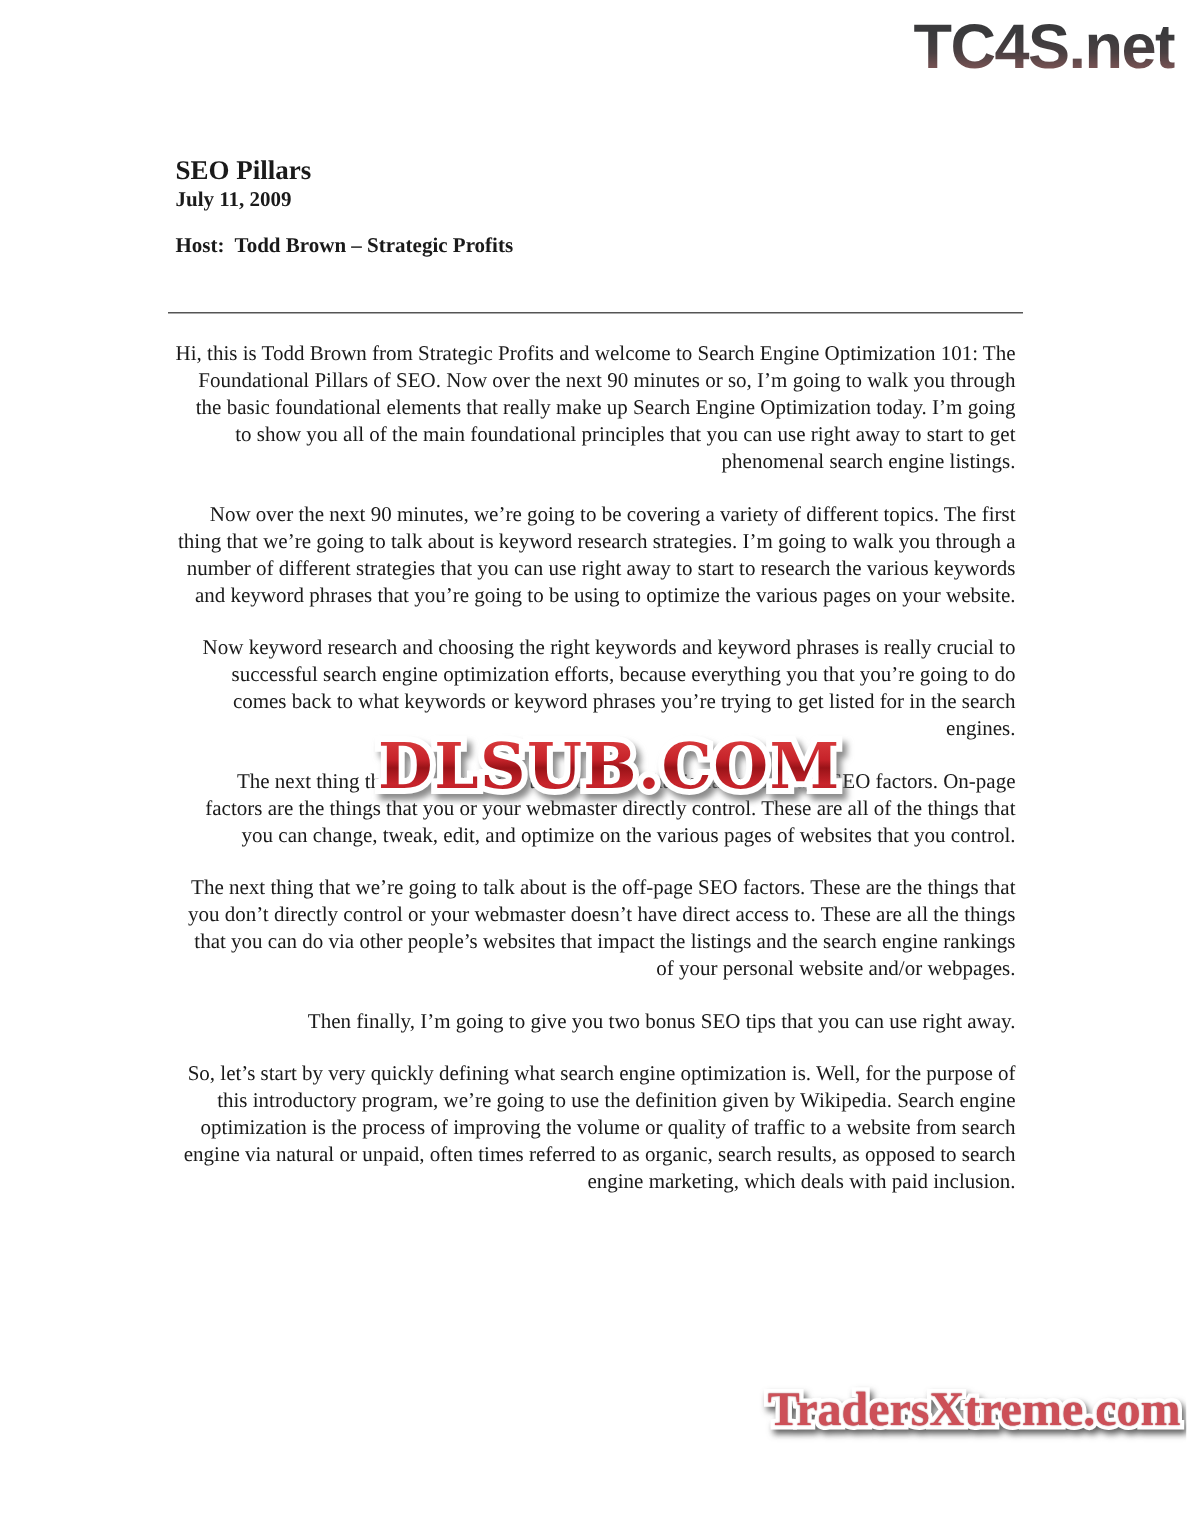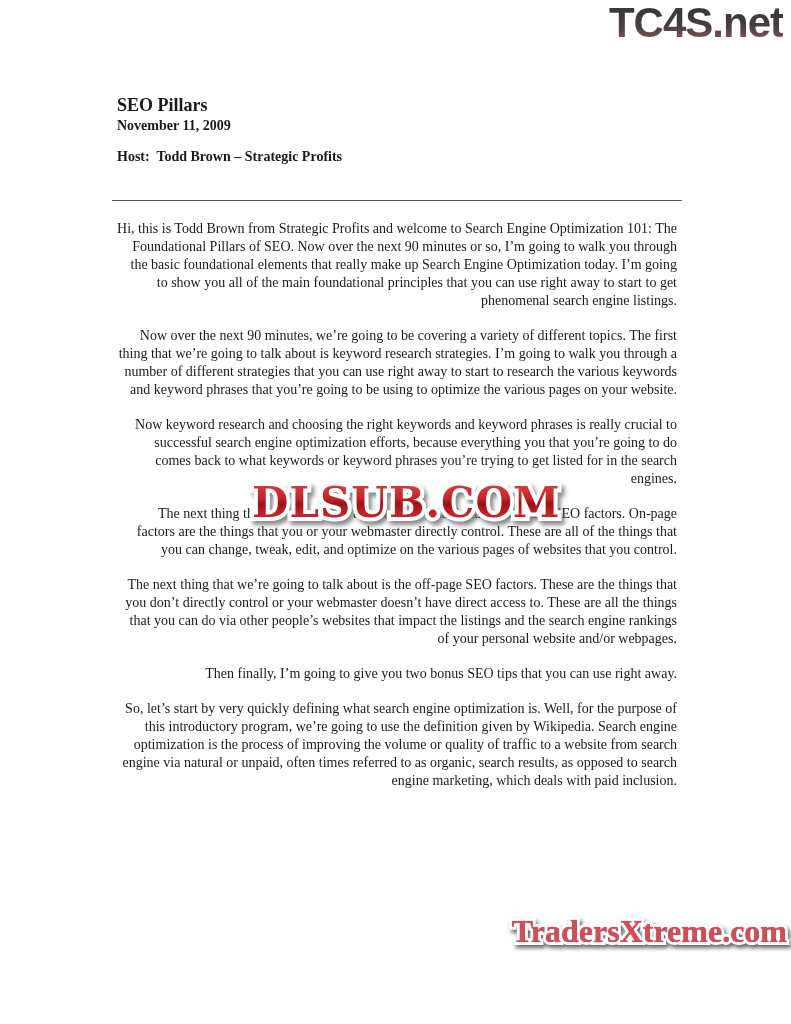--- a/index.html
+++ b/index.html
@@ -8,20 +8,21 @@
     background: #ffffff;
   }
   .page {
     position: relative;
     width: 791px;
     height: 956px;
     background: #ffffff;
     overflow: hidden;
     font-family: "Liberation Serif", serif;
     color: var(--text, #1a1a1a);
+    margin-top: 8px;
   }
 
   
   .tc4s {
     position: absolute;
     top: 2px;
     right: 8px;
     font-family: "Liberation Sans", sans-serif;
     font-weight: bold;
     font-size: 42px;
@@ -127,21 +128,21 @@
 </style>
 </head>
 <body>
 
 <div class="page">
 
   <div class="tc4s">TC4S.net</div>
 
   <div class="header">
     <div class="title">SEO Pillars</div>
-    <div class="date">November 11, 2009</div>
+    <div class="date">July 11, 2009</div>
     <div class="host">Host:  Todd Brown – Strategic Profits</div>
   </div>
 
   <hr class="rule">
 
   <div class="body-text">
     <p>Hi, this is Todd Brown from Strategic Profits and welcome to Search Engine Optimization 101: The Foundational Pillars of SEO. Now over the next 90 minutes or so, I’m going to walk you through the basic foundational elements that really make up Search Engine Optimization today. I’m going to show you all of the main foundational principles that you can use right away to start to get phenomenal search engine listings.</p>
     <p>Now over the next 90 minutes, we’re going to be covering a variety of different topics. The first thing that we’re going to talk about is keyword research strategies. I’m going to walk you through a number of different strategies that you can use right away to start to research the various keywords and keyword phrases that you’re going to be using to optimize the various pages on your website.</p>
     <p>Now keyword research and choosing the right keywords and keyword phrases is really crucial to successful search engine optimization efforts, because everything you that you’re going to do comes back to what keywords or keyword phrases you’re trying to get listed for in the search engines.</p>
     <p>The next thing that we’re going to talk about is what is called on-page SEO factors. On-page factors are the things that you or your webmaster directly control. These are all of the things that you can change, tweak, edit, and optimize on the various pages of websites that you control.</p>

